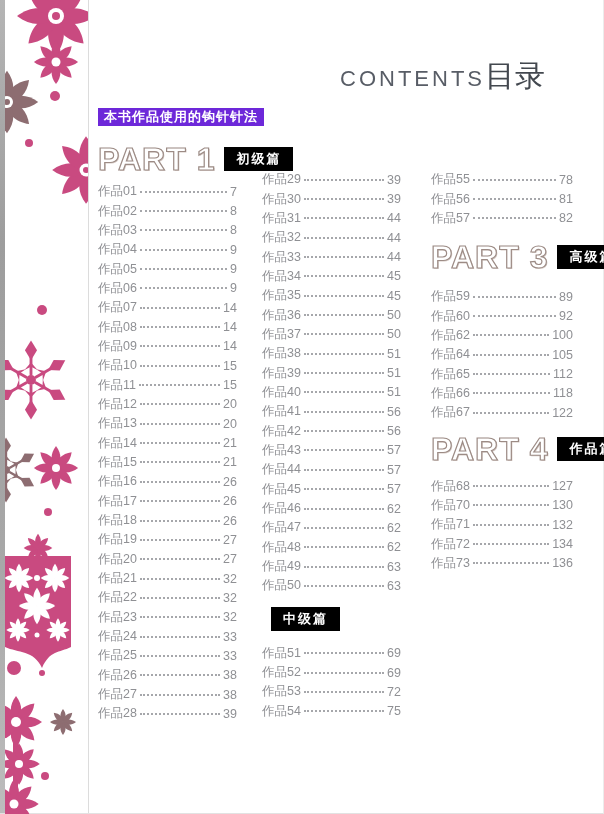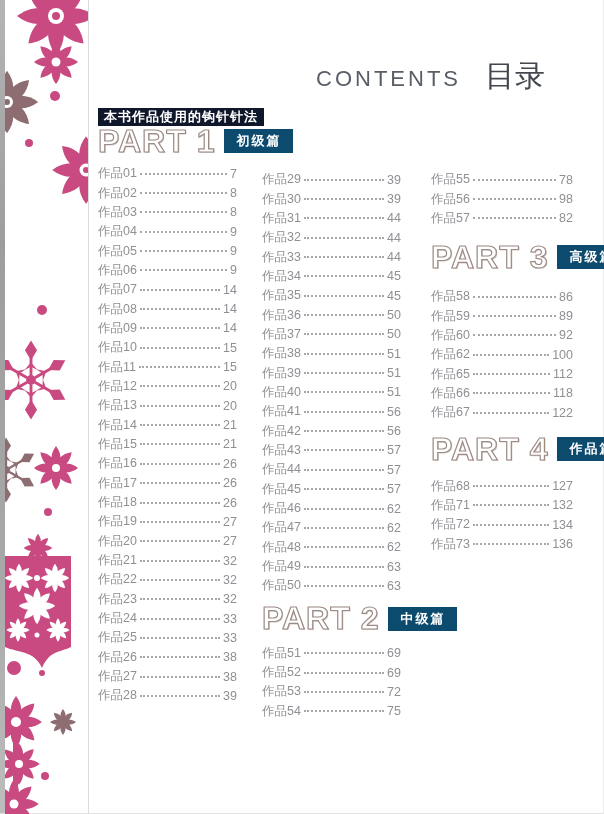--- a/index.html
+++ b/index.html
@@ -12,42 +12,42 @@
   
   .page-edge{position:absolute;left:0;top:0;width:5px;height:100%;
     background:linear-gradient(180deg,#b5b5b5,#9d9d9d 30%,#a8a8a8 70%,#bdbdbd);}
   
   .deco-strip{position:absolute;left:5px;top:0;width:83px;height:100%;background:#fff;border-right:1px solid #dcdcdc;}
   .deco-strip svg{display:block;}
 
   
   .header-title{position:absolute;top:56px;right:58px;display:flex;align-items:baseline;white-space:nowrap;}
   .title-en{font-size:22px;letter-spacing:3px;color:#585d66;font-weight:400;}
-  .title-zh{font-size:30px;color:#43484f;margin-left:24px;font-weight:400;}
+  .title-zh{font-size:30px;color:#43484f;margin-left:0;font-weight:400;}
 
   
   .toc-area{position:absolute;left:98px;top:106px;display:flex;align-items:flex-start;}
   .toc-col{width:139px;flex:none;}
   .toc-col:nth-child(2){margin-left:25px;}
   .toc-col:nth-child(3){margin-left:30px;width:142px;}
   .toc-col:nth-child(2),.toc-col:nth-child(3){padding-top:64px;}
 
-  .intro-label{display:inline-block;margin-top:2px;margin-bottom:0;background:#0f172a;color:#fff;
+  .intro-label{display:inline-block;margin-top:2px;margin-bottom:18px;background:#6d28d9;color:#fff;
     font-size:13px;font-weight:bold;line-height:18px;padding:0 6px;letter-spacing:1px;white-space:nowrap;}
 
   .part-heading{display:flex;align-items:center;height:30px;margin-bottom:8px;white-space:nowrap;overflow:visible;}
   .part-heading.mt-sm{margin-top:8px;margin-bottom:10px;}
   .part-heading.mt-md{margin-top:14px;margin-bottom:15px;}
   .part-heading.mt-md2{margin-top:12px;margin-bottom:12px;align-items:center;}
   .part-name{
     font-size:32px;font-weight:bold;letter-spacing:1px;color:#ffffff;
     -webkit-text-stroke:1.2px #9c8b85;
     text-shadow:1px 1px 0 #d8cdc8;
   }
-  .part-badge{background:#0c4a6e;color:#fff;font-size:13px;font-weight:bold;
+  .part-badge{background:#000000;color:#fff;font-size:13px;font-weight:bold;
     padding:3px 12px;margin-left:9px;letter-spacing:2px;}
 
   .toc-row{display:flex;align-items:center;height:19.35px;color:#8f9094;font-size:12.5px;}
   .toc-label{white-space:nowrap;}
   .toc-leader{flex:1;height:0;border-bottom:2px dotted #a6a7ab;margin:0 3px;}
   .toc-page{white-space:nowrap;color:#8f9094;}
 </style>
 </head>
 <body>
 
@@ -448,21 +448,20 @@
             <span class="toc-leader"></span>
             <span class="toc-page">63</span>
           </div>
           <div class="toc-row">
             <span class="toc-label">作品50</span>
             <span class="toc-leader"></span>
             <span class="toc-page">63</span>
           </div>
         </div>
         <div class="part-heading mt-sm">
-          <span class="part-name">PART 2</span>
           <span class="part-badge">中级篇</span>
         </div>
         <div class="entries">
           <div class="toc-row">
             <span class="toc-label">作品51</span>
             <span class="toc-leader"></span>
             <span class="toc-page">69</span>
           </div>
           <div class="toc-row">
             <span class="toc-label">作品52</span>
@@ -484,52 +483,52 @@
       <div class="toc-col">
         <div class="entries">
           <div class="toc-row">
             <span class="toc-label">作品55</span>
             <span class="toc-leader"></span>
             <span class="toc-page">78</span>
           </div>
           <div class="toc-row">
             <span class="toc-label">作品56</span>
             <span class="toc-leader"></span>
-            <span class="toc-page">98</span>
+            <span class="toc-page">81</span>
           </div>
           <div class="toc-row">
             <span class="toc-label">作品57</span>
             <span class="toc-leader"></span>
             <span class="toc-page">82</span>
           </div>
         </div>
         <div class="part-heading mt-md">
           <span class="part-name">PART 3</span>
           <span class="part-badge">高级篇</span>
         </div>
         <div class="entries">
           <div class="toc-row">
-            <span class="toc-label">作品58</span>
-            <span class="toc-leader"></span>
-            <span class="toc-page">86</span>
-          </div>
-          <div class="toc-row">
             <span class="toc-label">作品59</span>
             <span class="toc-leader"></span>
             <span class="toc-page">89</span>
           </div>
           <div class="toc-row">
             <span class="toc-label">作品60</span>
             <span class="toc-leader"></span>
             <span class="toc-page">92</span>
           </div>
           <div class="toc-row">
             <span class="toc-label">作品62</span>
             <span class="toc-leader"></span>
             <span class="toc-page">100</span>
+          </div>
+          <div class="toc-row">
+            <span class="toc-label">作品64</span>
+            <span class="toc-leader"></span>
+            <span class="toc-page">105</span>
           </div>
           <div class="toc-row">
             <span class="toc-label">作品65</span>
             <span class="toc-leader"></span>
             <span class="toc-page">112</span>
           </div>
           <div class="toc-row">
             <span class="toc-label">作品66</span>
             <span class="toc-leader"></span>
             <span class="toc-page">118</span>
@@ -544,20 +543,25 @@
           <span class="part-name">PART 4</span>
           <span class="part-badge">作品篇</span>
         </div>
         <div class="entries">
           <div class="toc-row">
             <span class="toc-label">作品68</span>
             <span class="toc-leader"></span>
             <span class="toc-page">127</span>
           </div>
           <div class="toc-row">
+            <span class="toc-label">作品70</span>
+            <span class="toc-leader"></span>
+            <span class="toc-page">130</span>
+          </div>
+          <div class="toc-row">
             <span class="toc-label">作品71</span>
             <span class="toc-leader"></span>
             <span class="toc-page">132</span>
           </div>
           <div class="toc-row">
             <span class="toc-label">作品72</span>
             <span class="toc-leader"></span>
             <span class="toc-page">134</span>
           </div>
           <div class="toc-row">

